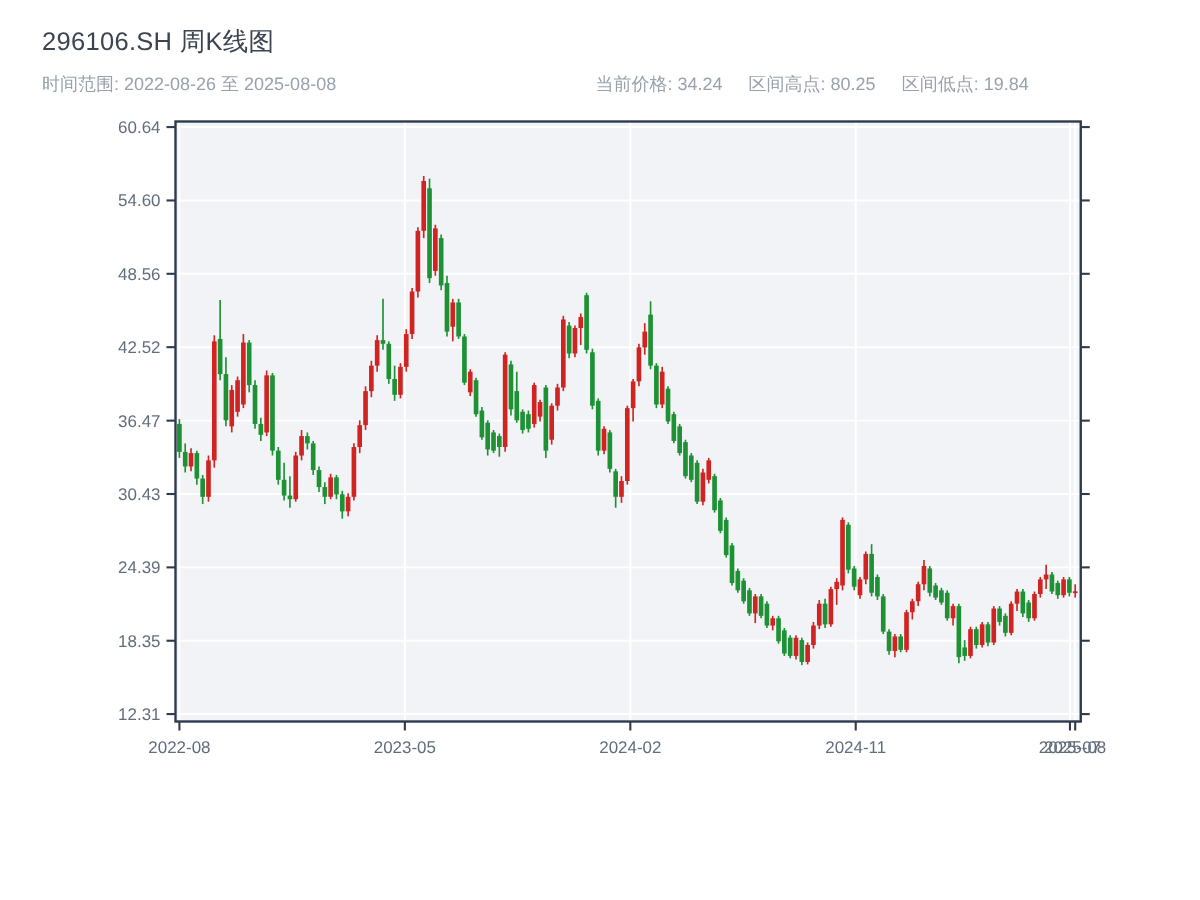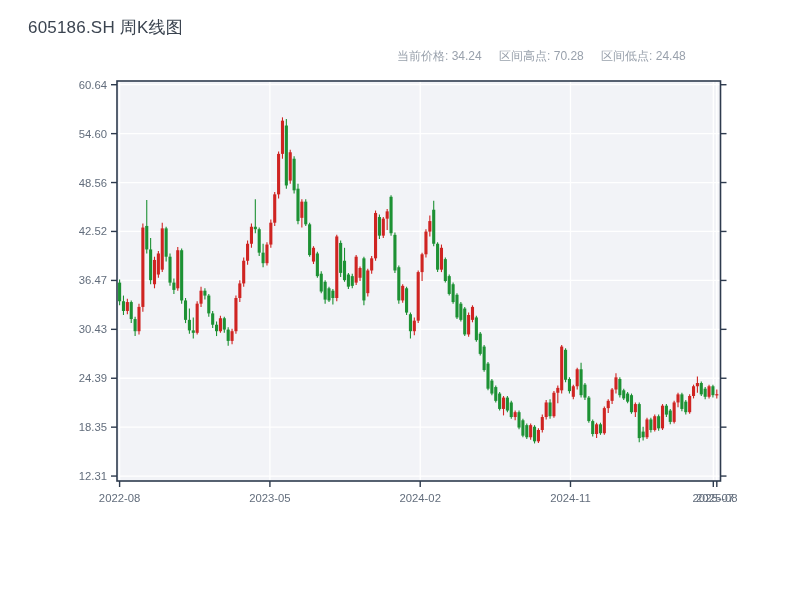--- a/index.html
+++ b/index.html
@@ -20,27 +20,28 @@
   .stats{
     position:absolute;left:397px;top:0;
     font-size:12px;color:#99a1ac;white-space:nowrap;
   }
   .stats span{margin-right:14px;}
   svg.kline{position:absolute;left:0;top:0;}
 </style>
 </head>
 <body>
 
-<div class="page-title">605186.SH 周K线图</div>
+<div class="page-title">296106.SH 周K线图</div>
 
 <div class="sub-row">
+  <span class="subtitle">时间范围: 2022-08-26 至 2025-08-08</span>
   <span class="stats">
     <span>当前价格: 34.24</span>
-    <span>区间高点: 70.28</span>
-    <span>区间低点: 24.48</span>
+    <span>区间高点: 80.25</span>
+    <span>区间低点: 19.84</span>
   </span>
 </div>
 
 <svg class="kline" id="kline" width="800" height="600" viewBox="0 0 800 600">
     <rect x="117" y="81" width="603.5" height="400" fill="#f2f3f7"></rect>
     <g stroke="#ffffff" stroke-width="1.3">
       <line x1="117" y1="84.72469635627532" x2="720.5" y2="84.72469635627532"></line>
       <line x1="117" y1="133.6315789473684" x2="720.5" y2="133.6315789473684"></line>
       <line x1="117" y1="182.53846153846155" x2="720.5" y2="182.53846153846155"></line>
       <line x1="117" y1="231.44534412955463" x2="720.5" y2="231.44534412955463"></line>

